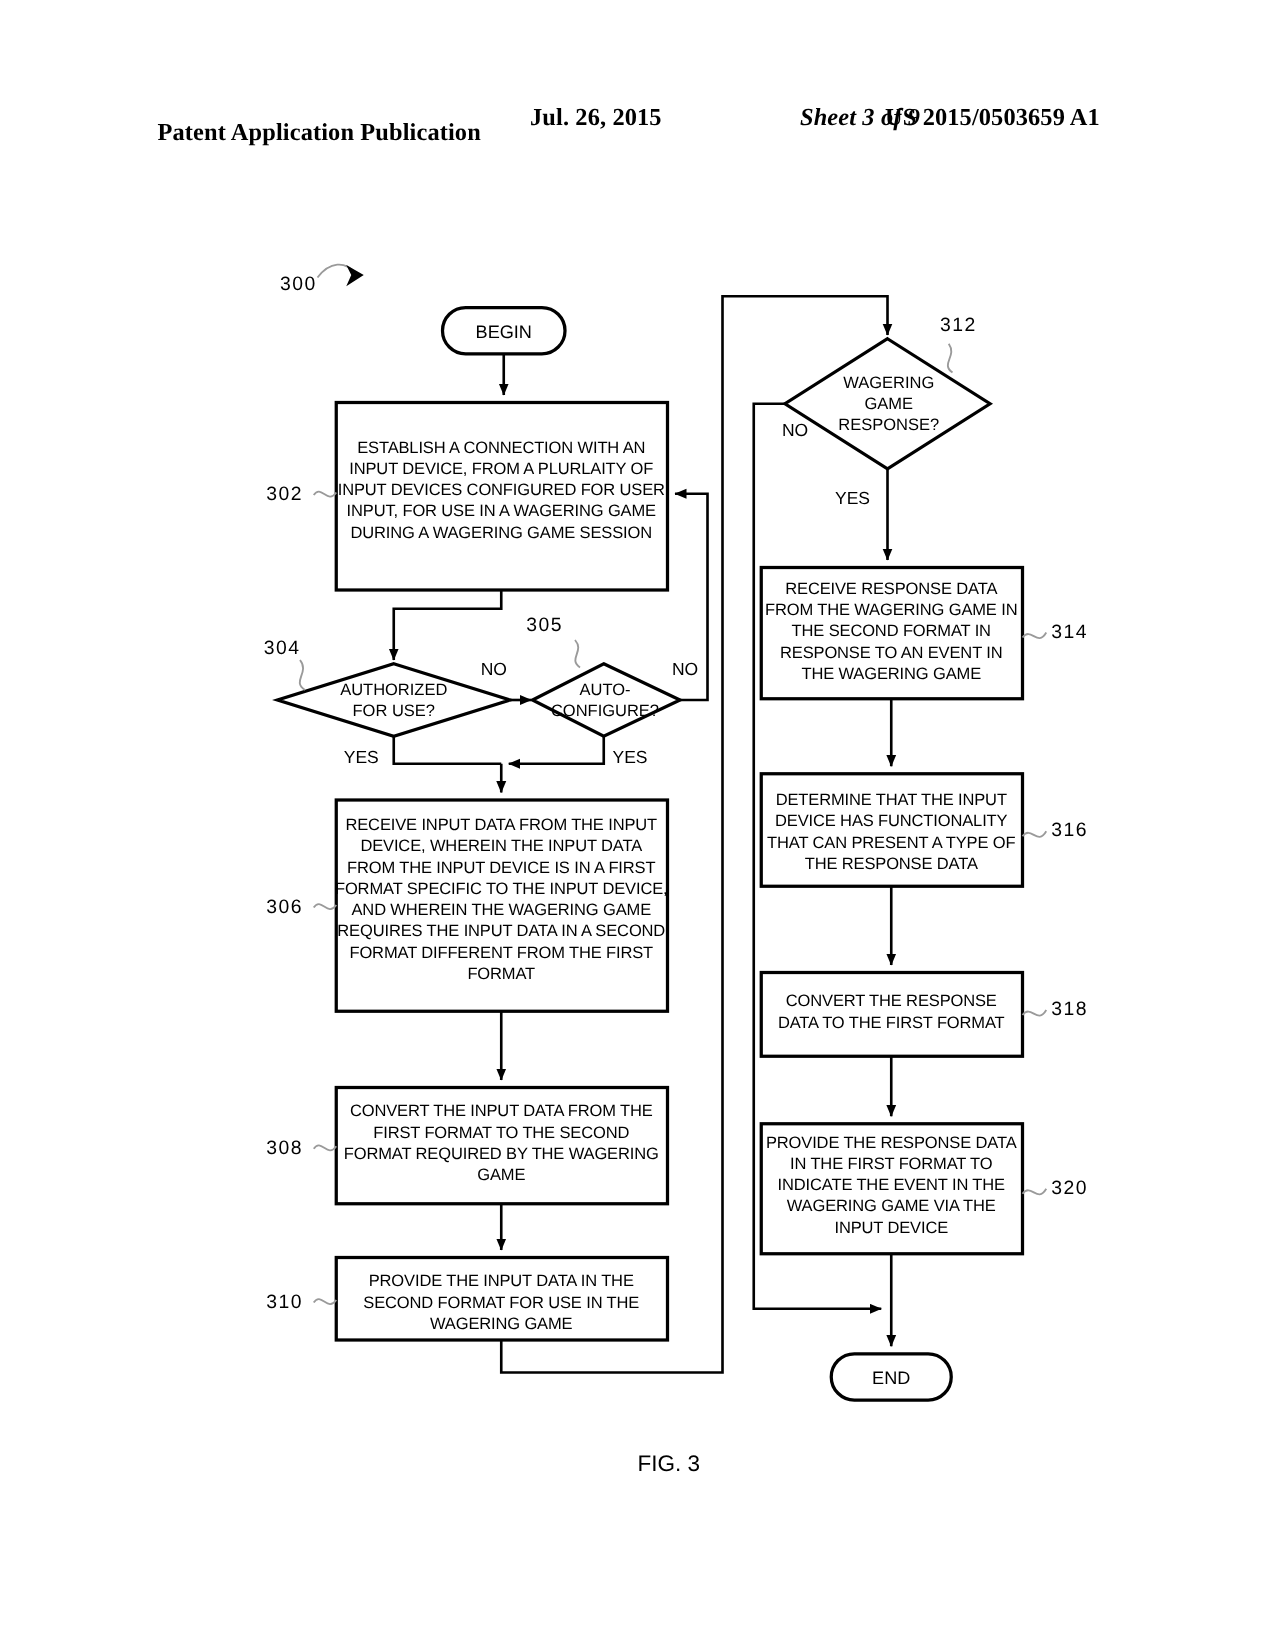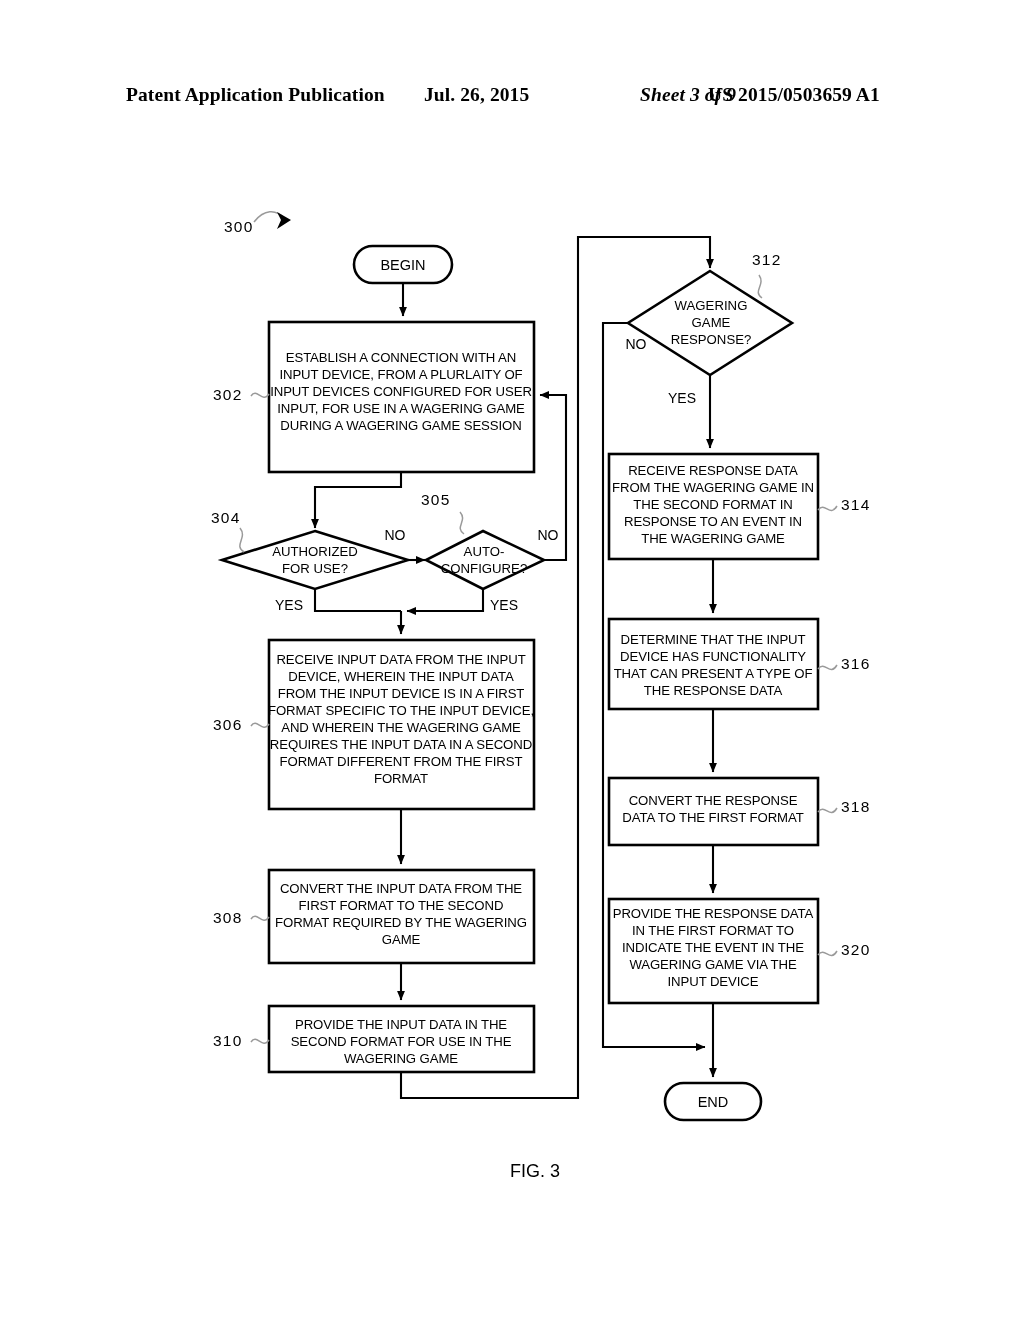--- a/index.html
+++ b/index.html
@@ -26,21 +26,21 @@
     left: 0;
     top: 84px;
     width: 1024px;
     height: 26px;
     font-family: "Liberation Serif", serif;
     font-weight: bold;
     font-size: 19.5px;
     letter-spacing: 0.1px;
     white-space: nowrap;
   }
-  #header .h-pub   { position: absolute; left: 126px;  top: 0; }
+  #header .h-pub   { position: absolute; left: 126px;  top: 12px; }
   #header .h-date  { position: absolute; left: 424px;  top: 0; }
   #header .h-sheet { position: absolute; left: 640px;  top: 0; font-style: italic; }
   #header .h-num   { position: absolute; left: 708px;  top: 0; }
 
   
   #figure {
     position: absolute;
     left: 0;
     top: 0;
     width: 1024px;

